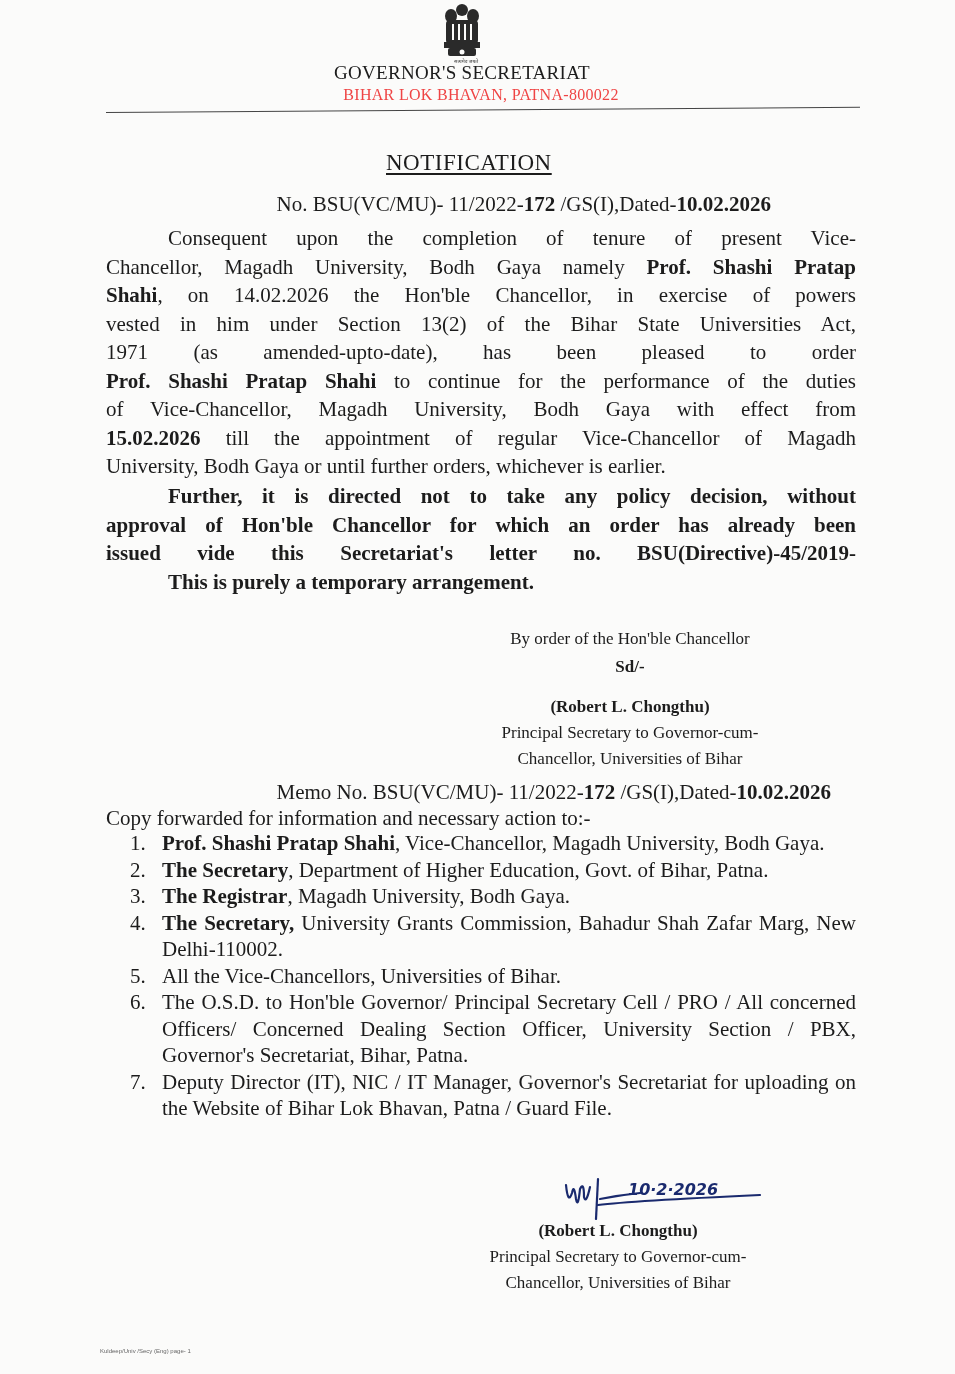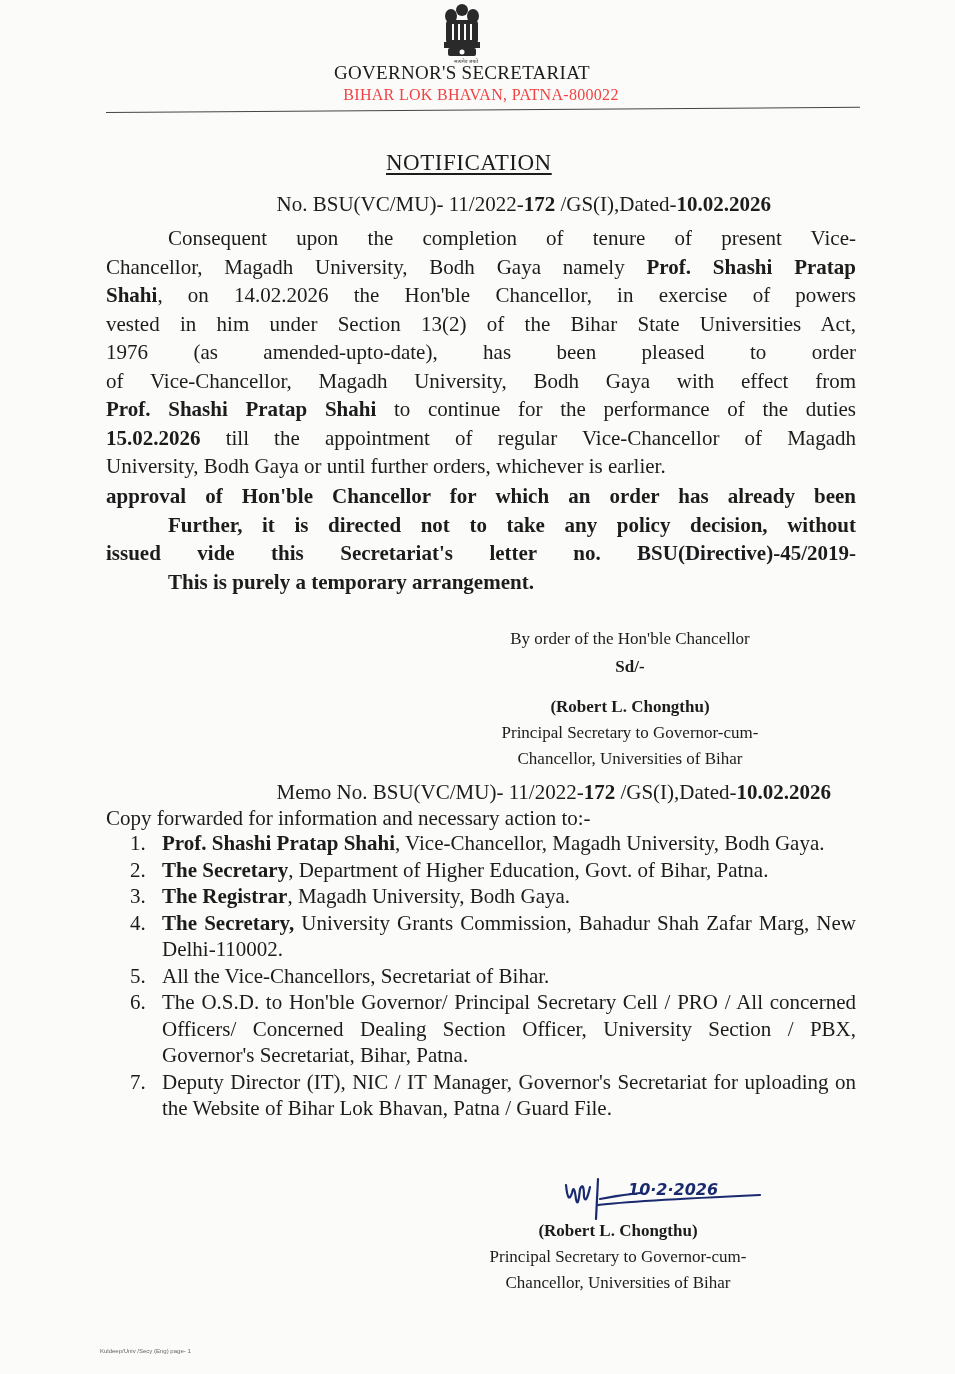--- a/index.html
+++ b/index.html
@@ -57,30 +57,30 @@
     <span><span>No. BSU(VC/MU)- 11/2022-</span><b>172</b><span> /GS(I),</span></span>
     <span><span>Dated-</span><b>10.02.2026</b></span>
   </div>
 </div>
 
 <div class="p" style="top:224px;">
   <div class="just" style="padding-left:62px;">Consequent upon the completion of tenure of present Vice-</div>
   <div class="just"><span>Chancellor, Magadh University, Bodh Gaya namely </span><b>Prof. Shashi Pratap</b></div>
   <div class="just"><b>Shahi</b><span>, on 14.02.2026 the Hon'ble Chancellor, in exercise of powers</span></div>
   <div class="just">vested in him under Section 13(2) of the Bihar State Universities Act,</div>
-  <div class="just">1976 (as amended-upto-date), has been pleased to order</div>
+  <div class="just">1971 (as amended-upto-date), has been pleased to order</div>
+  <div class="just"><b>Prof. Shashi Pratap Shahi</b><span> to continue for the performance of the duties</span></div>
   <div class="just">of Vice-Chancellor, Magadh University, Bodh Gaya with effect from</div>
-  <div class="just"><b>Prof. Shashi Pratap Shahi</b><span> to continue for the performance of the duties</span></div>
   <div class="just"><b>15.02.2026</b><span> till the appointment of regular Vice-Chancellor of Magadh</span></div>
   <div>University, Bodh Gaya or until further orders, whichever is earlier.</div>
 </div>
 
 <div class="p" style="top:482px; font-weight:bold;">
+  <div class="just" style="padding-left:62px;">Further, it is directed not to take any policy decision, without</div>
   <div class="just">approval of Hon'ble Chancellor for which an order has already been</div>
-  <div class="just" style="padding-left:62px;">Further, it is directed not to take any policy decision, without</div>
   <div class="just">issued vide this Secretariat's letter no. BSU(Directive)-45/2019-</div>
   <div style="padding-left:62px;">This is purely a temporary arrangement.</div>
 </div>
 
 <div class="sig-block" style="left:420px; top:626px;">
   <div>By order of the Hon'ble Chancellor</div>
   <div style="font-weight:bold; margin-top:2px;">Sd/-</div>
   <div style="font-weight:bold; margin-top:14px;">(Robert L. Chongthu)</div>
   <div>Principal Secretary to Governor-cum-</div>
   <div>Chancellor, Universities of Bihar</div>
@@ -106,21 +106,21 @@
   <div class="li">
       <span class="num">3.</span>
       <span class="txt"><b>The Registrar</b><span>, Magadh University, Bodh Gaya.</span></span>
     </div>
   <div class="li">
       <span class="num">4.</span>
       <span class="txt"><b>The Secretary,</b><span> University Grants Commission, Bahadur Shah Zafar Marg, New Delhi-110002.</span></span>
     </div>
   <div class="li">
       <span class="num">5.</span>
-      <span class="txt"><b></b><span>All the Vice-Chancellors, Secretariat of Bihar.</span></span>
+      <span class="txt"><b></b><span>All the Vice-Chancellors, Universities of Bihar.</span></span>
     </div>
   <div class="li">
       <span class="num">6.</span>
       <span class="txt"><b></b><span>The O.S.D. to Hon'ble Governor/ Principal Secretary Cell / PRO / All concerned Officers/ Concerned Dealing Section Officer, University Section / PBX, Governor's Secretariat, Bihar, Patna.</span></span>
     </div>
   <div class="li">
       <span class="num">7.</span>
       <span class="txt"><b></b><span>Deputy Director (IT), NIC / IT Manager, Governor's Secretariat for uploading on the Website of Bihar Lok Bhavan, Patna / Guard File.</span></span>
     </div>
 </div>

